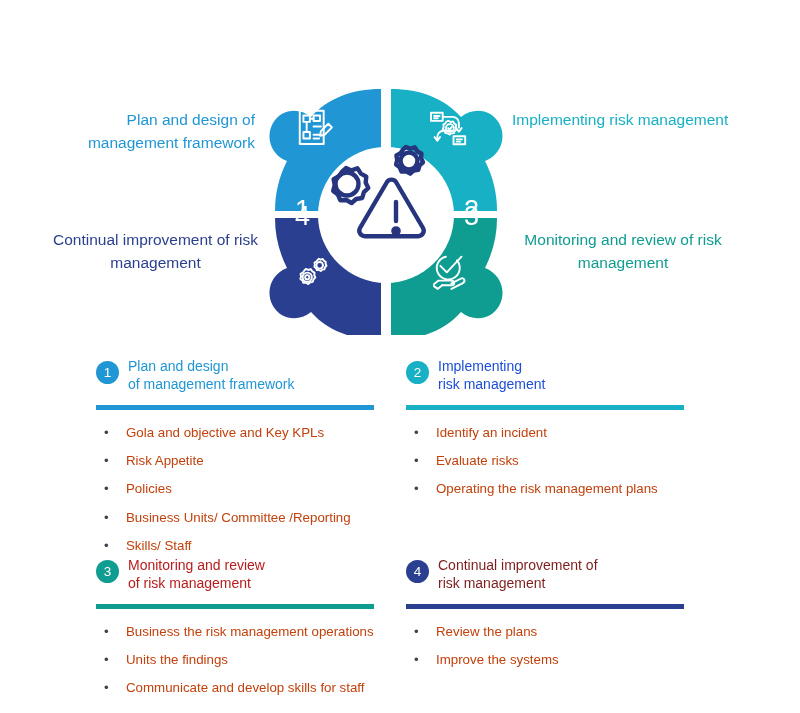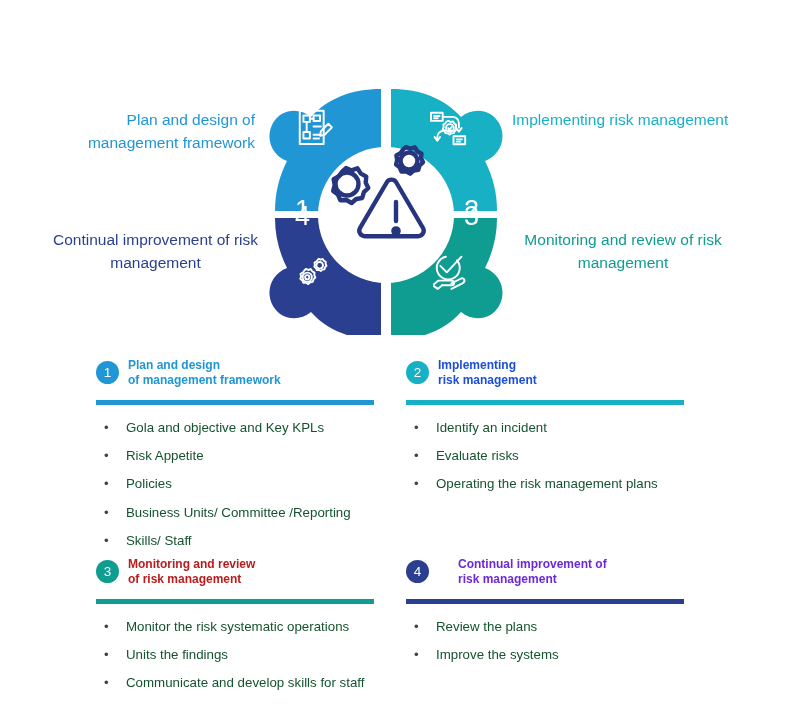--- a/index.html
+++ b/index.html
@@ -99,42 +99,42 @@
     height: 23px;
     border-radius: 50%;
     color: #ffffff;
     font-size: 13.5px;
     display: flex;
     align-items: center;
     justify-content: center;
     margin-top: 3px;
   }
   .block-title {
-    font-size: 12px;
+    font-size: 14px;
     line-height: 1.28;
-    font-weight: 700;
+    font-weight: 400;
     white-space: pre-line;
   }
   .rule {
     height: 5px;
     margin-top: 11px;
     width: 278px;
   }
   ul.bullets {
     list-style: none;
     margin: 13px 0 0 0;
     padding: 0;
   }
   ul.bullets li {
     position: relative;
     padding-left: 30px;
     margin-bottom: 9px;
     font-size: 13.3px;
     line-height: 1.45;
-    color: #14532d;
+    color: #c2410c;
   }
   ul.bullets li:before {
     content: "\2022";
     position: absolute;
     left: 8px;
     top: 0;
     color: #3e4451;
     font-size: 13.3px;
   }
 </style>
@@ -309,30 +309,30 @@
   </div>
 
   <div class="block" id="block-2">
     <div class="block-head">
       <div class="badge" style="background: rgb(15, 156, 145);">3</div>
       <div class="block-title" style="color: #b91c1c;">Monitoring and review
 of risk management</div>
     </div>
     <div class="rule" style="background: rgb(15, 156, 145);"></div>
     <ul class="bullets">
-      <li>Monitor the risk systematic operations</li>
+      <li>Business the risk management operations</li>
       <li>Units the findings</li>
       <li>Communicate and develop skills for staff</li>
     </ul>
   </div>
 
   <div class="block" id="block-3">
     <div class="block-head">
       <div class="badge" style="background: rgb(42, 63, 143);">4</div>
-      <div class="block-title" style="color: #6d28d9; margin-left: 20px;">Continual improvement of
+      <div class="block-title" style="color: #7f1d1d;">Continual improvement of
 risk management</div>
     </div>
     <div class="rule" style="background: rgb(42, 63, 143);"></div>
     <ul class="bullets">
       <li>Review the plans</li>
       <li>Improve the systems</li>
     </ul>
   </div>
 </div>
 

